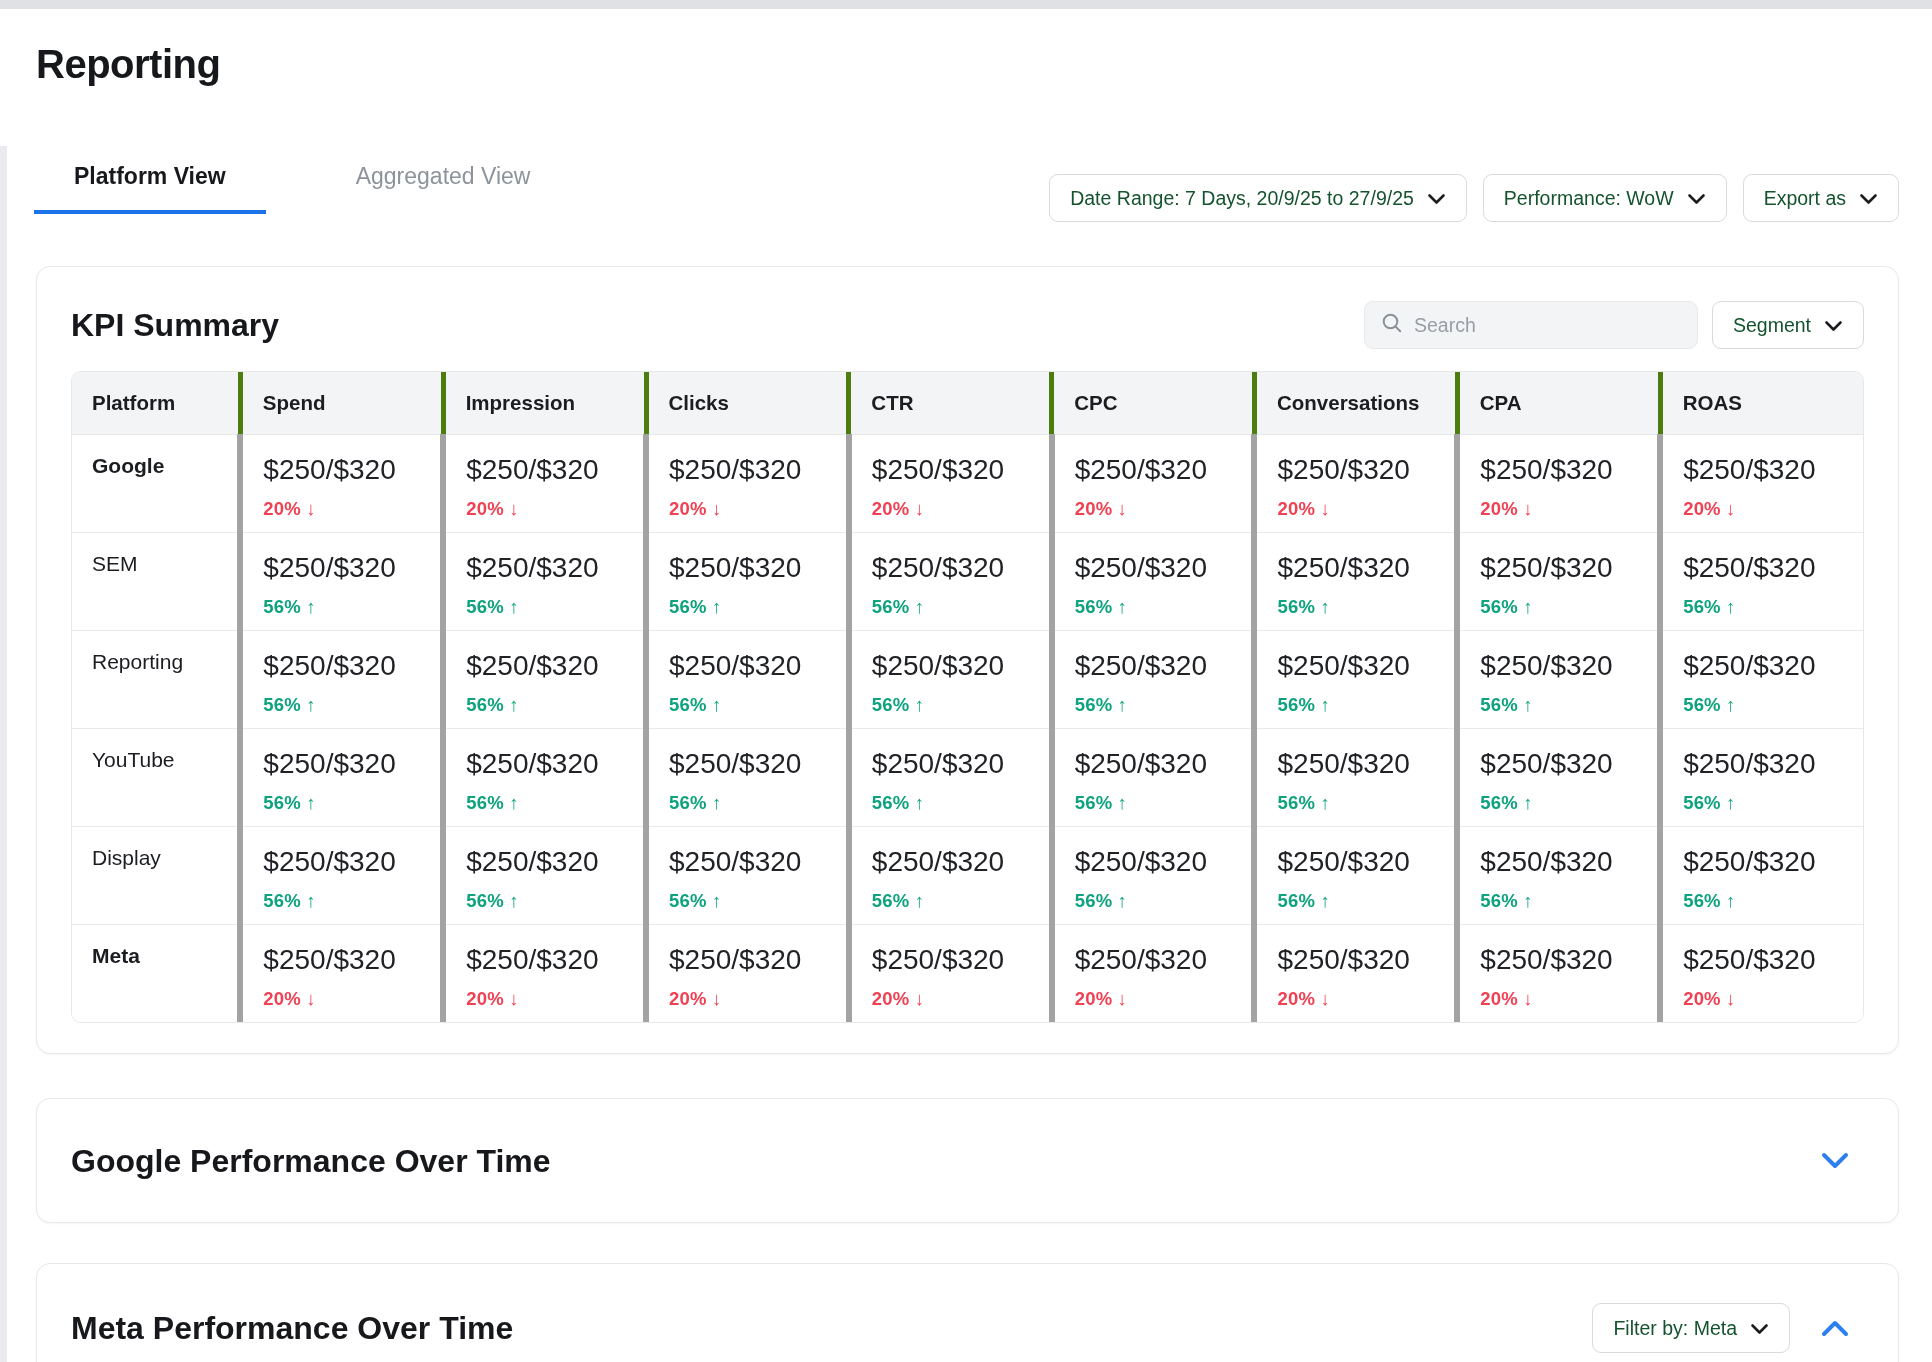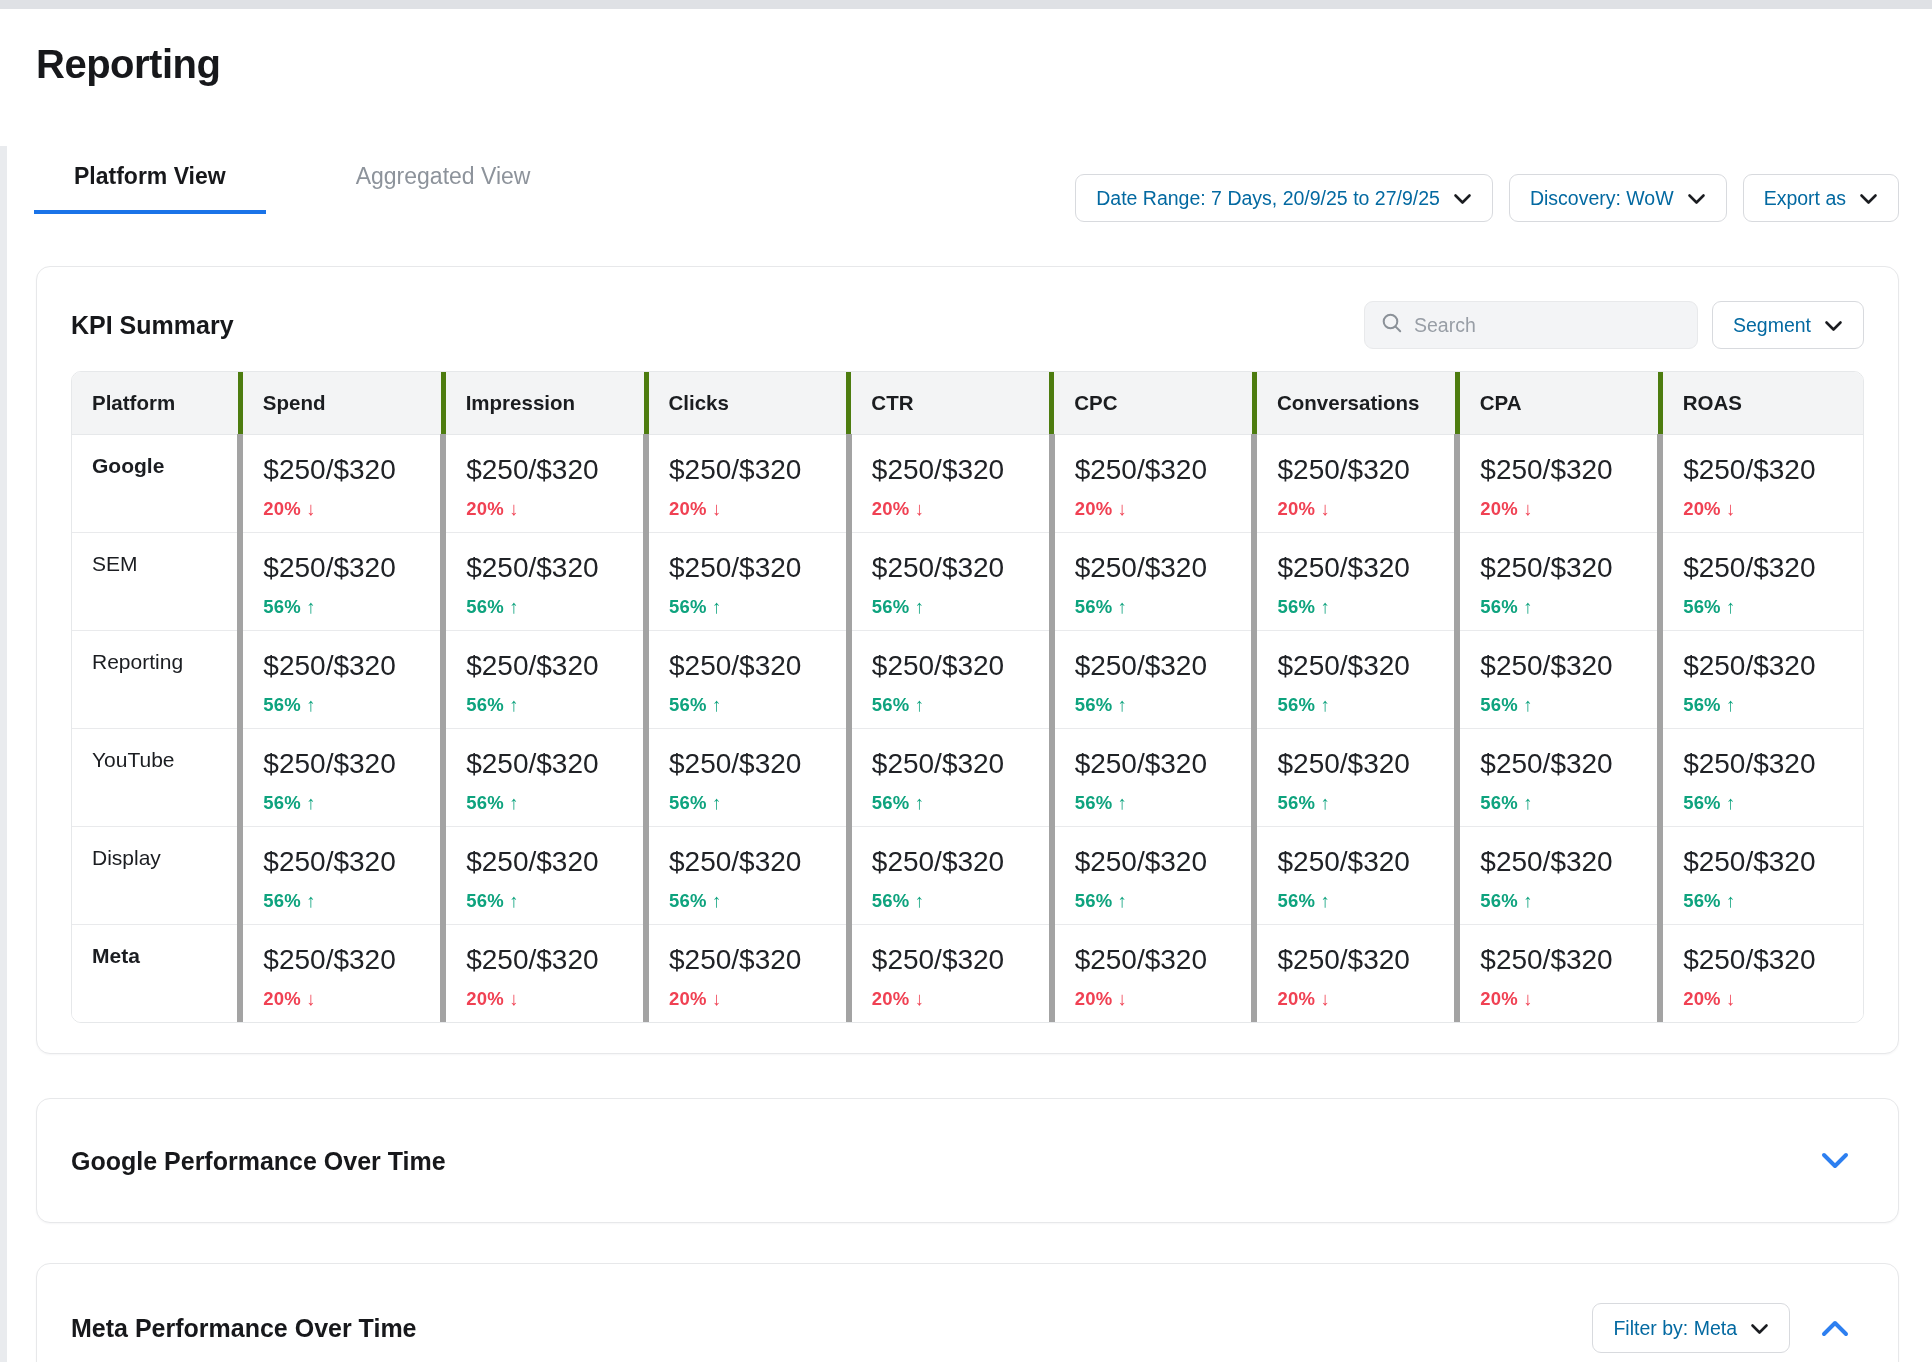--- a/index.html
+++ b/index.html
@@ -16,29 +16,29 @@
   .tabs-row { display:flex; justify-content:space-between; align-items:flex-end; margin-top:74px; }
   .tabs { display:flex; }
   .tab { font-size:23px; line-height:28px; padding:0 40px 20px 40px; cursor:pointer; color:#17181b; }
   .tab:first-child { margin-left:-2px; }
   .tab.active { font-weight:700; border-bottom:4px solid #1a73e8; }
   .tab.inactive { color:#8d939b; margin-left:50px; border-bottom:4px solid transparent; }
 
   .controls { display:flex; gap:16px; margin-bottom:-8px; }
   .btn { display:inline-flex; align-items:center; gap:13px; height:48px; padding:0 20px;
     background:#fff; border:1px solid #d8dade; border-radius:9px; font-size:19.5px; font-weight:500;
-    color:#0369a1; cursor:pointer; font-family:"Liberation Sans", sans-serif; white-space:nowrap; }
+    color:#14532d; cursor:pointer; font-family:"Liberation Sans", sans-serif; white-space:nowrap; }
   .chev { flex:0 0 auto; }
 
   .card { background:#fff; border:1px solid #e7e8ea; border-radius:14px;
     box-shadow:0 1px 2px rgba(16,24,40,0.04); }
 
   .kpi-card { margin-top:52px; padding:34px 34px 30px 34px; }
   .card-head { display:flex; justify-content:space-between; align-items:center; }
-  .card-title { font-size:25px; font-weight:600; color:#17181b; line-height:30px; }
+  .card-title { font-size:32px; font-weight:600; color:#17181b; line-height:30px; }
   .head-right { display:flex; align-items:center; gap:14px; }
   .search { width:334px; height:48px; background:#f3f4f6; border:1px solid #e8e9eb; border-radius:9px;
     display:flex; align-items:center; gap:11px; padding:0 16px; }
   .search input { border:0; background:transparent; outline:none; width:100%;
     font-size:19.5px; color:#14532d; font-family:"Liberation Sans", sans-serif; }
   .search input::placeholder { color:#989ea6; }
 
   .table-wrap { margin-top:22px; border:1px solid #e6e8ea; border-radius:10px; overflow:hidden; }
   table { width:100%; border-collapse:collapse; table-layout:fixed; }
   col.col-platform { width:9.4%; }
@@ -87,21 +87,21 @@
     <div class="controls">
       <button class="btn">
         <span>Date Range: 7 Days, 20/9/25 to 27/9/25</span>
         <span class="chev">
           <svg width="19" height="12" viewBox="0 0 19 12">
               <polyline points="2.5,2.5 9.5,9.5 16.5,2.5" fill="none" stroke="#1b1d21" stroke-width="2.6" stroke-linecap="round" stroke-linejoin="round"></polyline>
             </svg>
         </span>
       </button>
       <button class="btn">
-        <span>Discovery: WoW</span>
+        <span>Performance: WoW</span>
         <span class="chev">
           <svg width="19" height="12" viewBox="0 0 19 12">
               <polyline points="2.5,2.5 9.5,9.5 16.5,2.5" fill="none" stroke="#1b1d21" stroke-width="2.6" stroke-linecap="round" stroke-linejoin="round"></polyline>
             </svg>
         </span>
       </button>
       <button class="btn">
         <span>Export as</span>
         <span class="chev">
           <svg width="19" height="12" viewBox="0 0 19 12">

